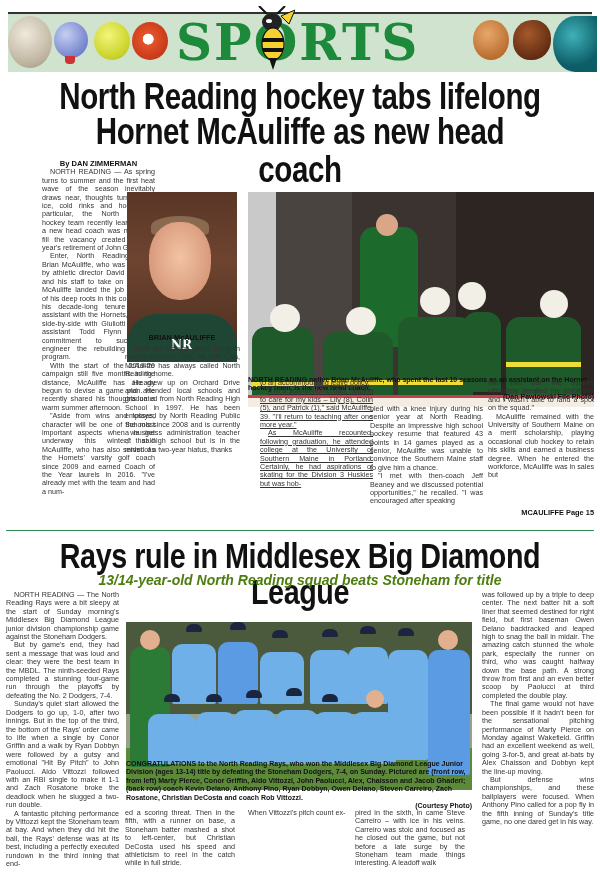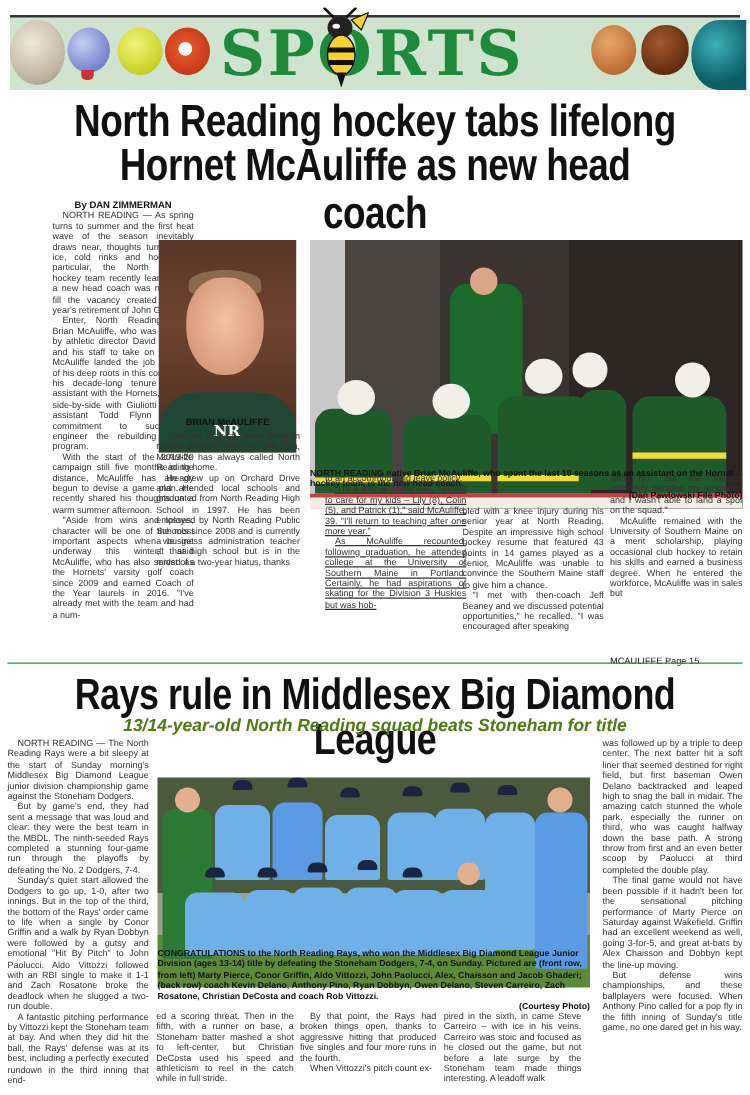--- a/index.html
+++ b/index.html
@@ -48,21 +48,21 @@
     .portrait-cap { position: absolute; left: 127px; top: 333px; width: 110px; text-align: center; font-weight: bold; font-size: 7.4px; color: #111; }
 
     .p-hockey { left: 248px; top: 160px; width: 346px; height: 215px; background: linear-gradient(90deg, #c9c9c9 0 8%, #4a4440 8% 30%, #3b3330 30% 60%, #2d2522 60% 100%); }
     .player { position: absolute; background: #1f5a2b; border-radius: 14px 14px 0 0; }
     .helmet { position: absolute; background: #f2efe7; border-radius: 50%; }
     .stripe { position: absolute; background: #f0dc36; height: 5px; }
     .boards { position: absolute; left: 0; bottom: 0; width: 100%; height: 12px; background: #f3ede4; border-top: 3px solid #c6404a; }
     .hockey-cap { position: absolute; left: 248px; top: 376px; width: 346px; font-size: 7px; line-height: 8.4px; font-weight: bold; color: #111; }
     .credit { display: block; text-align: right; }
 
-    .jump { position: absolute; left: 488px; top: 524px; width: 106px; text-align: left; font-weight: normal; font-size: 7.4px; color: #111; }
+    .jump { position: absolute; left: 488px; top: 508px; width: 106px; text-align: right; font-weight: bold; font-size: 7.4px; color: #111; }
     .rule { position: absolute; left: 6px; width: 588px; height: 1px; background: #2e8b4e; }
 
     .d1 { left: 6px; top: 591px; width: 113px; }
     .d2 { left: 125px; top: 809px; width: 110px; }
     .d3 { left: 240px; top: 809px; width: 109px; }
     .d4 { left: 355px; top: 809px; width: 110px; }
     .d5 { left: 482px; top: 591px; width: 112px; }
 
     .p-baseball { left: 126px; top: 590px; width: 346px; height: 168px; background: linear-gradient(#4b5a3c 0 55%, #9aa08a 55% 75%, #5c8a3a 75%); }
     .bb-player { position: absolute; background: #6fb0e8; border-radius: 10px 10px 2px 2px; }
@@ -203,23 +203,22 @@
 </div>
 <div class="baseball-cap">
   <span>CONGRATULATIONS to the North Reading Rays, who won the Middlesex Big Diamond League Junior Division (ages 13-14) title by defeating the Stoneham Dodgers, 7-4, on Sunday. Pictured are (front row, from left) Marty Pierce, Conor Griffin, Aldo Vittozzi, John Paolucci, Alex, Chaisson and Jacob Ghaderi; (back row) coach Kevin Delano, Anthony Pino, Ryan Dobbyn, Owen Delano, Steven Carreiro, Zach Rosatone, Christian DeCosta and coach Rob Vittozzi.</span>
   <span class="credit">(Courtesy Photo)</span>
 </div>
 
 <div class="col d2">
   <p style="text-indent:0">ed a scoring threat. Then in the fifth, with a runner on base, a Stoneham batter mashed a shot to left-center, but Christian DeCosta used his speed and athleticism to reel in the catch while in full stride.</p>
 </div>
 <div class="col d3">
-  <p>By that point, the Rays had broken things open, thanks to aggressive hitting that produced five singles and four more runs in the fourth.</p>
   <p>When Vittozzi's pitch count ex-</p>
 </div>
 <div class="col d4">
   <p style="text-indent:0">pired in the sixth, in came Steve Carreiro – with ice in his veins. Carreiro was stoic and focused as he closed out the game, but not before a late surge by the Stoneham team made things interesting. A leadoff walk</p>
 </div>
 <div class="col d5">
   <p style="text-indent:0">was followed up by a triple to deep center. The next batter hit a soft liner that seemed destined for right field, but first baseman Owen Delano backtracked and leaped high to snag the ball in midair. The amazing catch stunned the whole park, especially the runner on third, who was caught halfway down the base path. A strong throw from first and an even better scoop by Paolucci at third completed the double play.</p>
-  <p>The final game would not have been possible if it hadn't been for the sensational pitching performance of Marty Pierce on Saturday against Wakefield. Griffin had an excellent weekend as well, going 3-for-5, and great at-bats by Alex Chaisson and Dobbyn kept the line-up moving.</p>
+  <p>The final game would not have been possible if it hadn't been for the sensational pitching performance of Marty Pierce on Monday against Wakefield. Griffin had an excellent weekend as well, going 3-for-5, and great at-bats by Alex Chaisson and Dobbyn kept the line-up moving.</p>
   <p>But defense wins championships, and these ballplayers were focused. When Anthony Pino called for a pop fly in the fifth inning of Sunday's title game, no one dared get in his way.</p>
 </div>
 
 </body></html>

